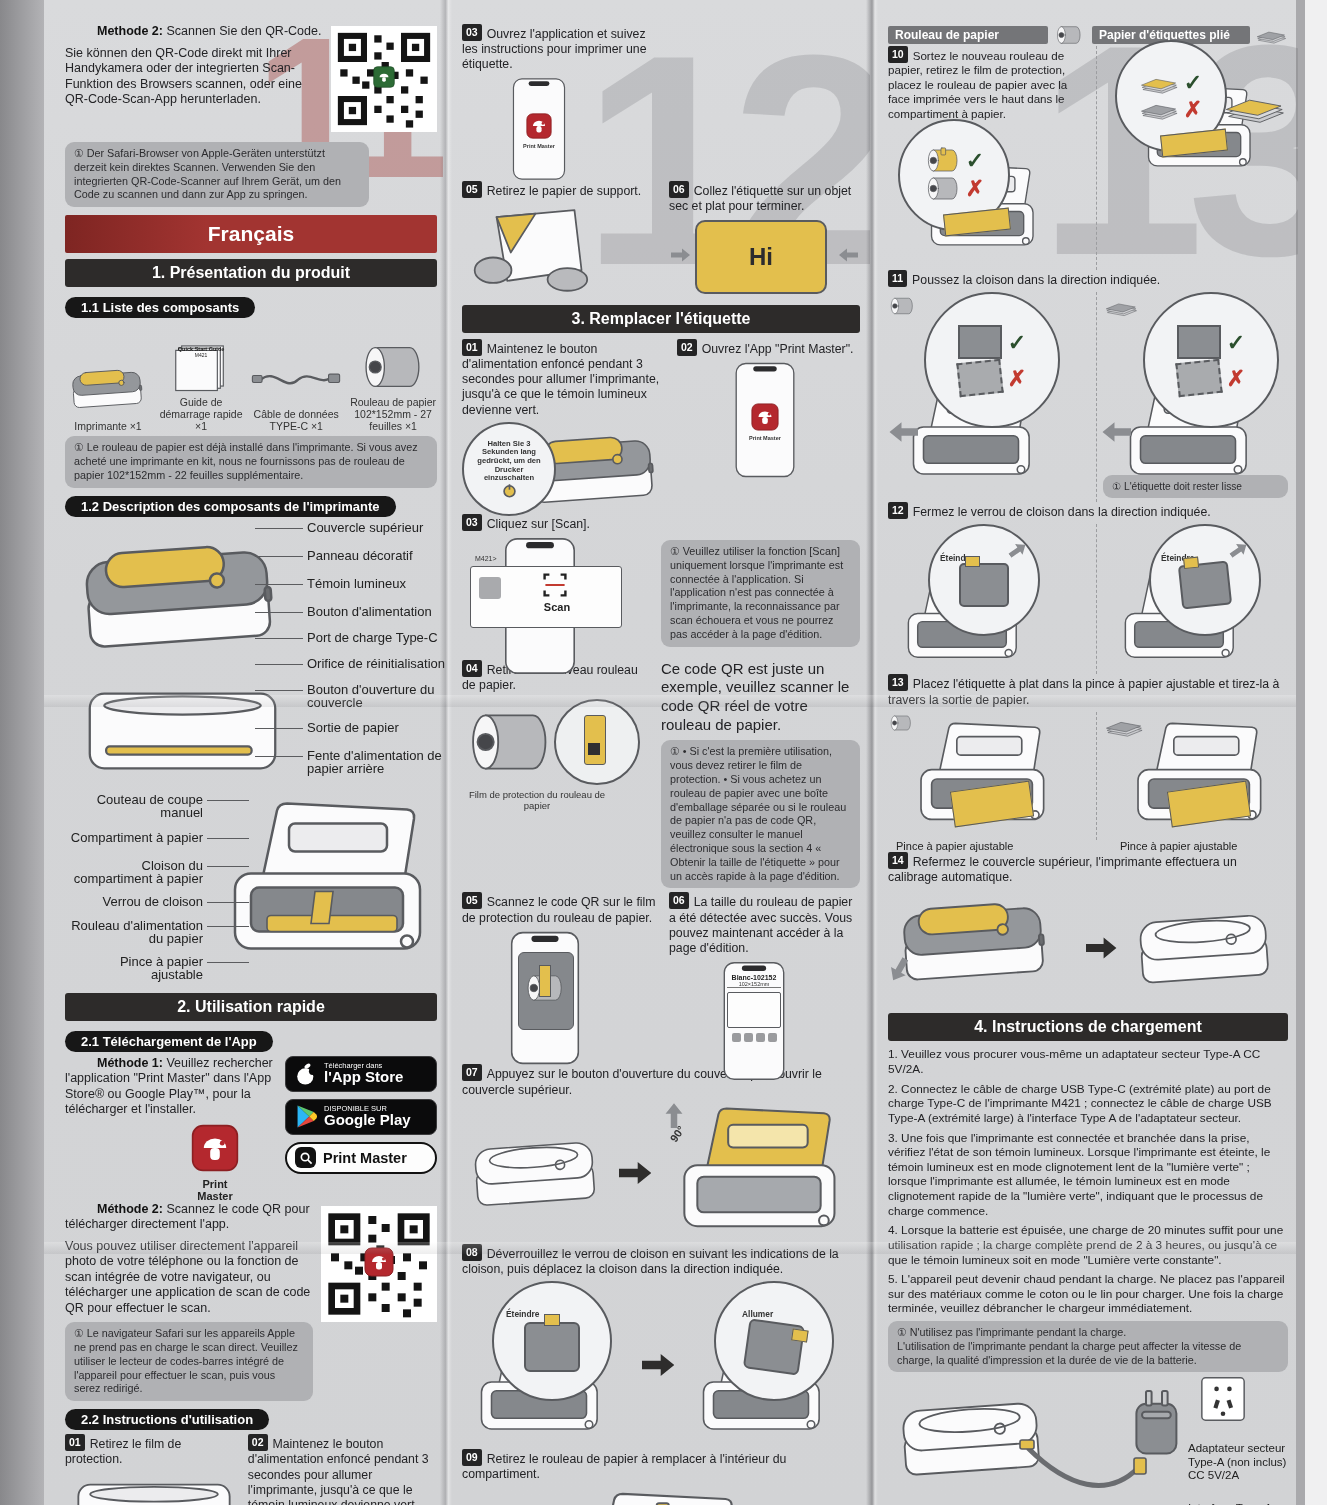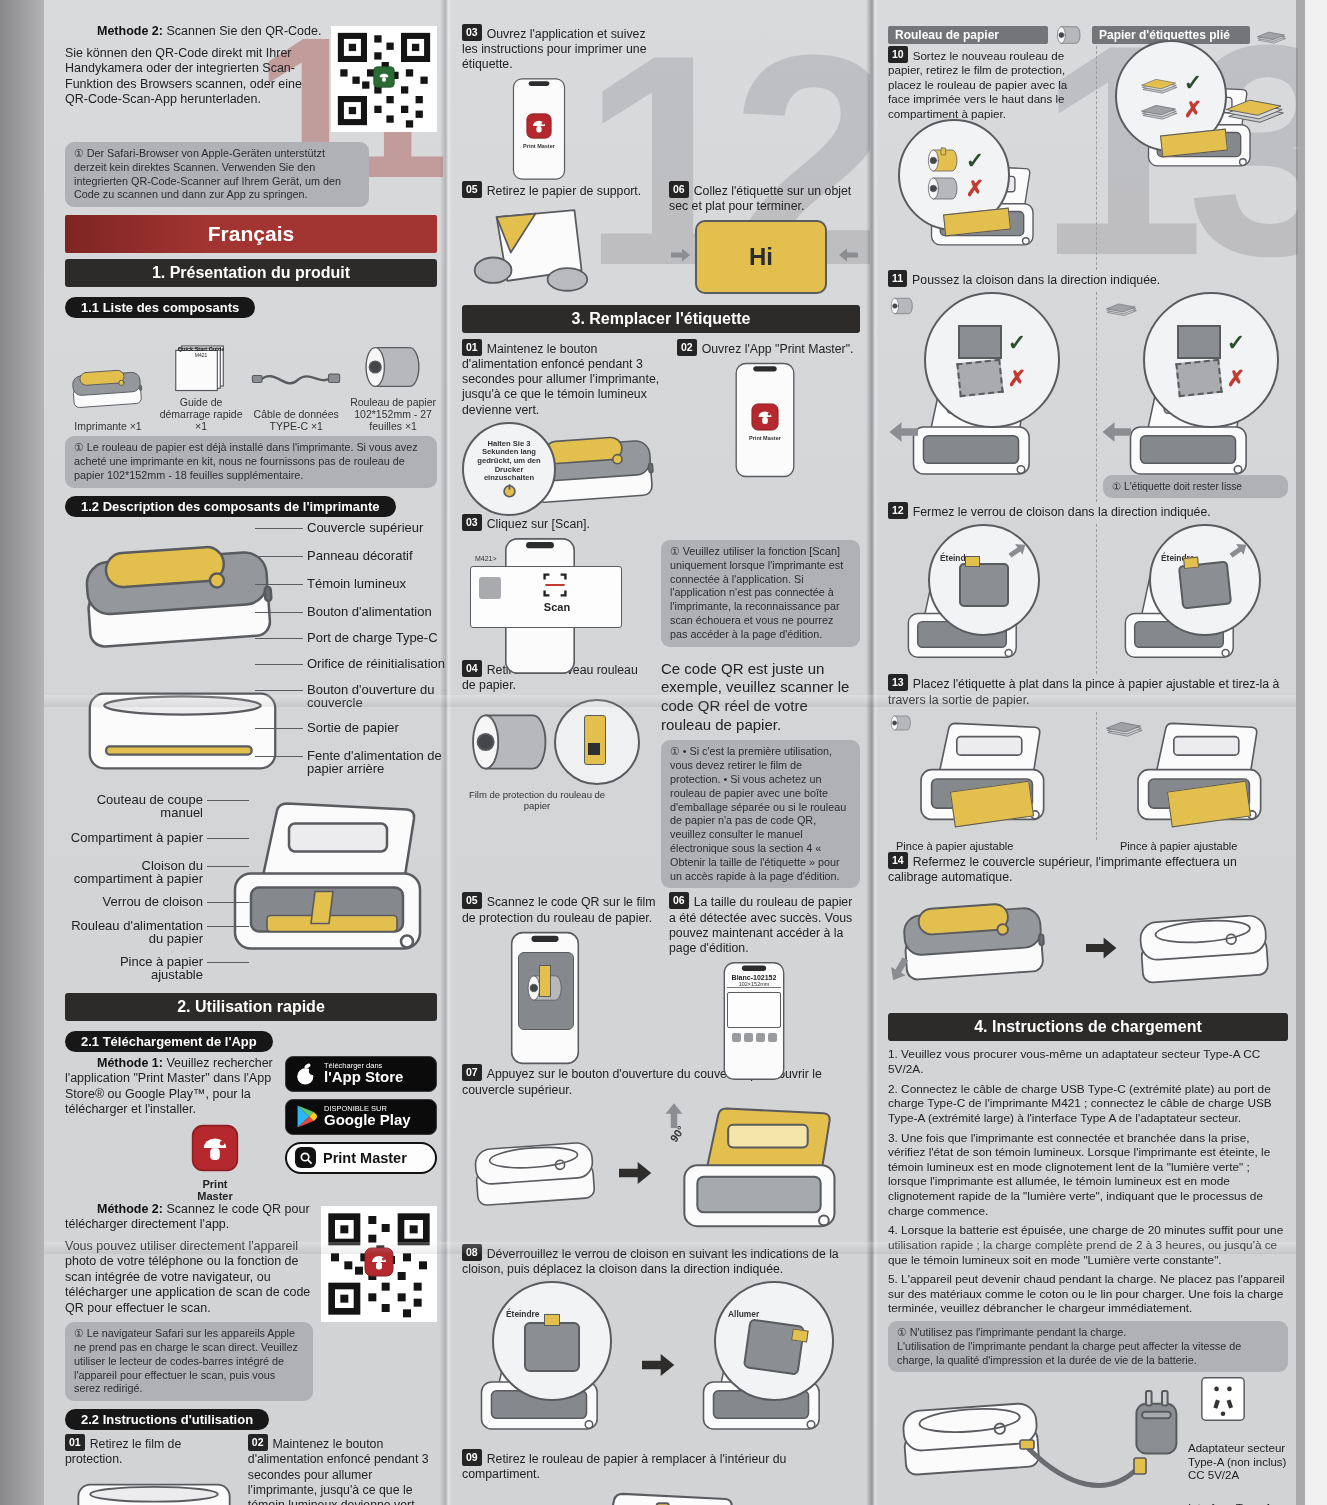--- a/index.html
+++ b/index.html
@@ -311,21 +311,21 @@
             </svg>
           <div class="tinycap" style="font-size:10.5px;font-weight:normal;margin-top:6px">Câble de données TYPE-C ×1</div>
         </div>
         <div style="width:96px;text-align:center">
           <svg width="70" height="50" viewBox="0 0 130 92">
               <use href="#rollg"></use>
             </svg>
           <div class="tinycap" style="font-size:10.5px;font-weight:normal">Rouleau de papier 102*152mm - 27 feuilles ×1</div>
         </div>
       </div>
-      <div class="note">① Le rouleau de papier est déjà installé dans l'imprimante. Si vous avez acheté une imprimante en kit, nous ne fournissons pas de rouleau de papier 102*152mm - 18 feuilles supplémentaire.</div>
+      <div class="note">① Le rouleau de papier est déjà installé dans l'imprimante. Si vous avez acheté une imprimante en kit, nous ne fournissons pas de rouleau de papier 102*152mm - 22 feuilles supplémentaire.</div>
       <div><span class="pill">1.2 Description des composants de l'imprimante</span></div>
       <div class="figbox" style="height:270px">
         <svg width="232" height="140" viewBox="0 0 230 140" style="position:absolute;left:0;top:6px">
             <use href="#prtc"></use>
           </svg>
         <svg width="235" height="100" viewBox="0 0 240 110" style="position:absolute;left:0;top:160px">
             <use href="#prtb"></use>
           </svg>
         <div class="dlabR" style="top:0">Couvercle supérieur</div>
         <div class="dlabR" style="top:28px">Panneau décoratif</div>
@@ -607,21 +607,21 @@
             </div>
           </div>
           <svg width="34" height="28" viewBox="0 0 40 32" class="fatarr">
               <use href="#arr"></use>
             </svg>
           <div style="position:relative;width:172px;height:168px">
             <svg width="150" height="110" viewBox="0 0 240 175" style="position:absolute;left:2px;top:52px">
                 <use href="#prto"></use>
               </svg>
             <div class="bub" style="left:30px;top:0;width:104px;height:104px">
-              <span style="align-self:flex-start;margin-left:6px">Allumer</span>
+              <span style="align-self:flex-start;margin-left:20px">Allumer</span>
               <div style="width:52px;height:46px;background:#8b8e92;border:2px solid #595b5f;border-radius:6px;margin-top:2px;position:relative;transform:rotate(8deg)">
                 <div style="position:absolute;right:-6px;top:2px;width:14px;height:10px;background:#e3bf4d;border:1.5px solid #595b5f"></div>
               </div>
             </div>
           </div>
         </div>
       </div>
       <div>
         <p class="stept"><span class="sn">09</span><span>Retirez le rouleau de papier à remplacer à l'intérieur du compartiment.</span></p>
         <div class="figbox" style="height:150px">

